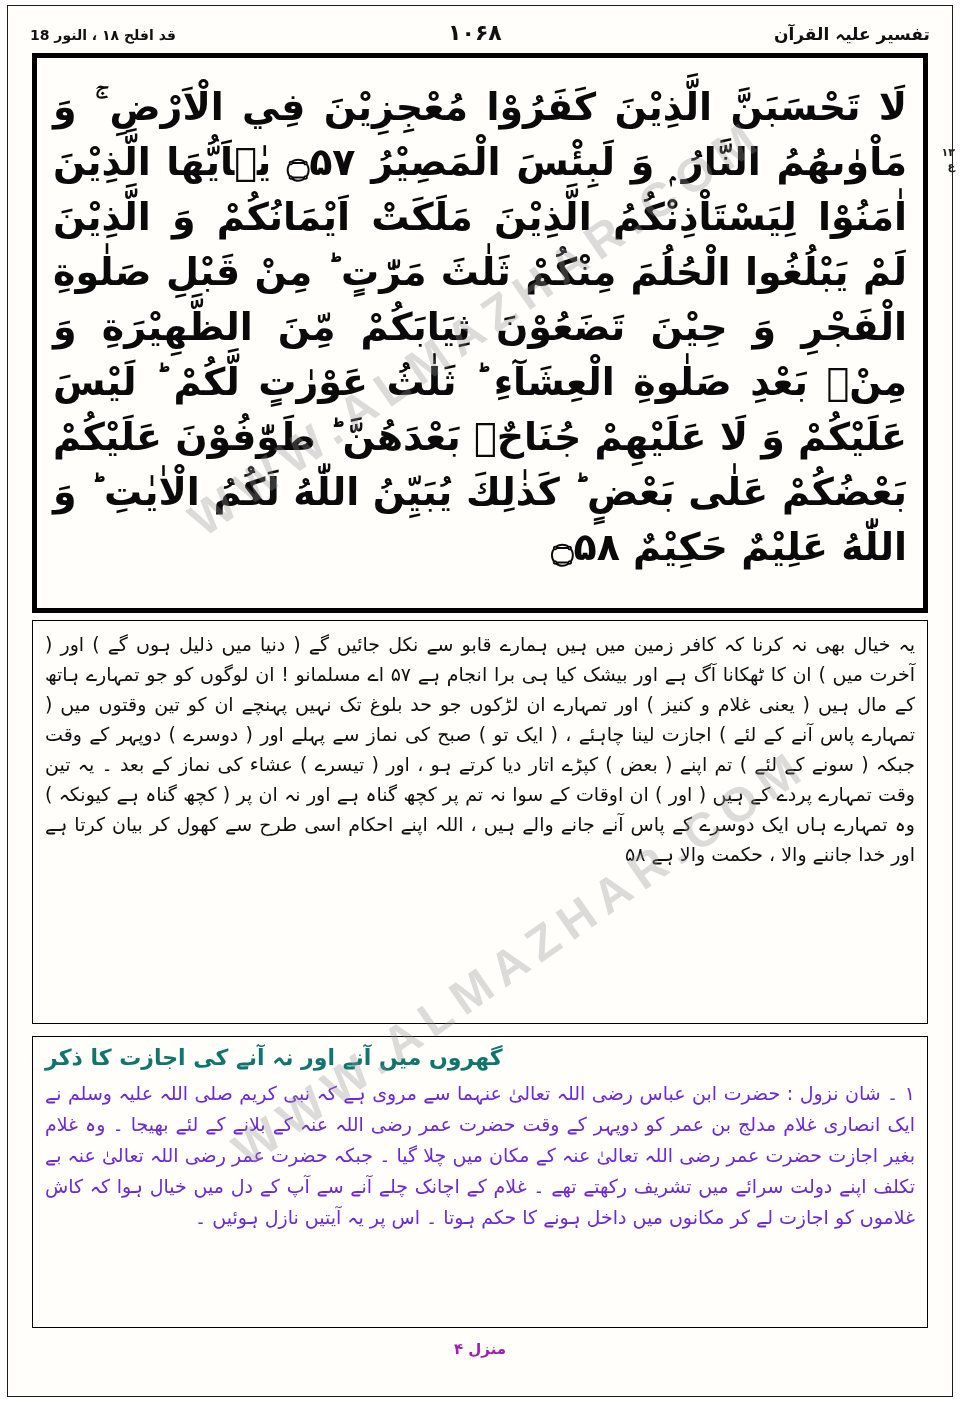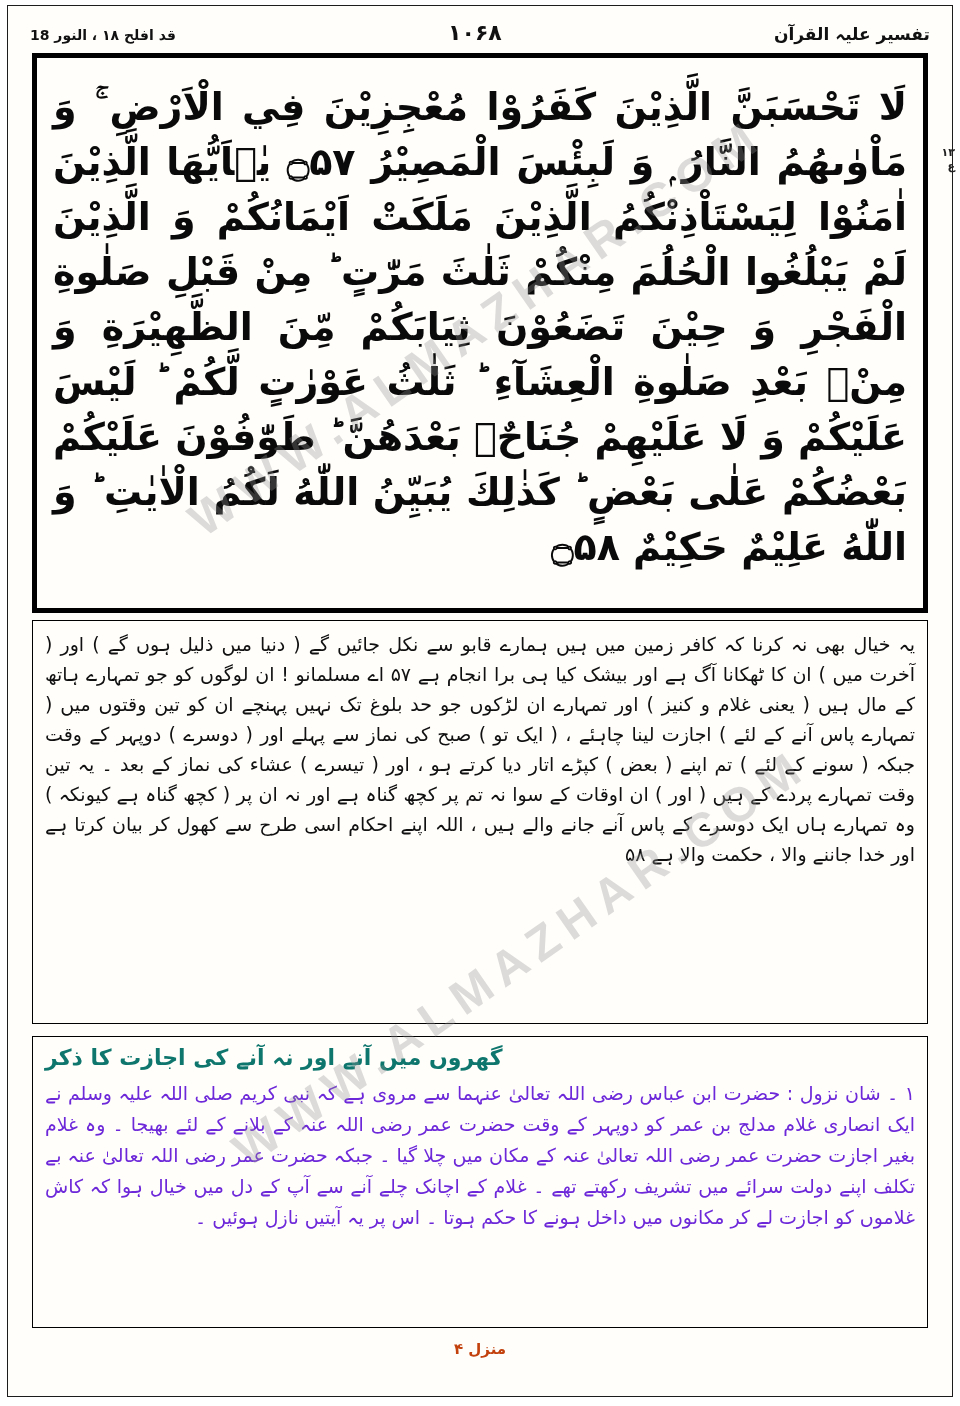--- a/index.html
+++ b/index.html
@@ -72,21 +72,21 @@
     font-size:19px; line-height:31px;
     text-align:justify;
     color:#6d28d9;
   }
 
   .footer-row {
     text-align:center;
     margin-top:12px;
     font-size:15px; font-weight:bold;
     direction:rtl;
-    color:#c2410c;
+    color:#a21caf;
   }
 
   .margin-note {
     position:absolute; right:5px; top:146px;
     width:16px;
     font-size:11px; font-weight:bold;
     text-align:right; line-height:14px;
     color:#222;
     direction:rtl;
   }

